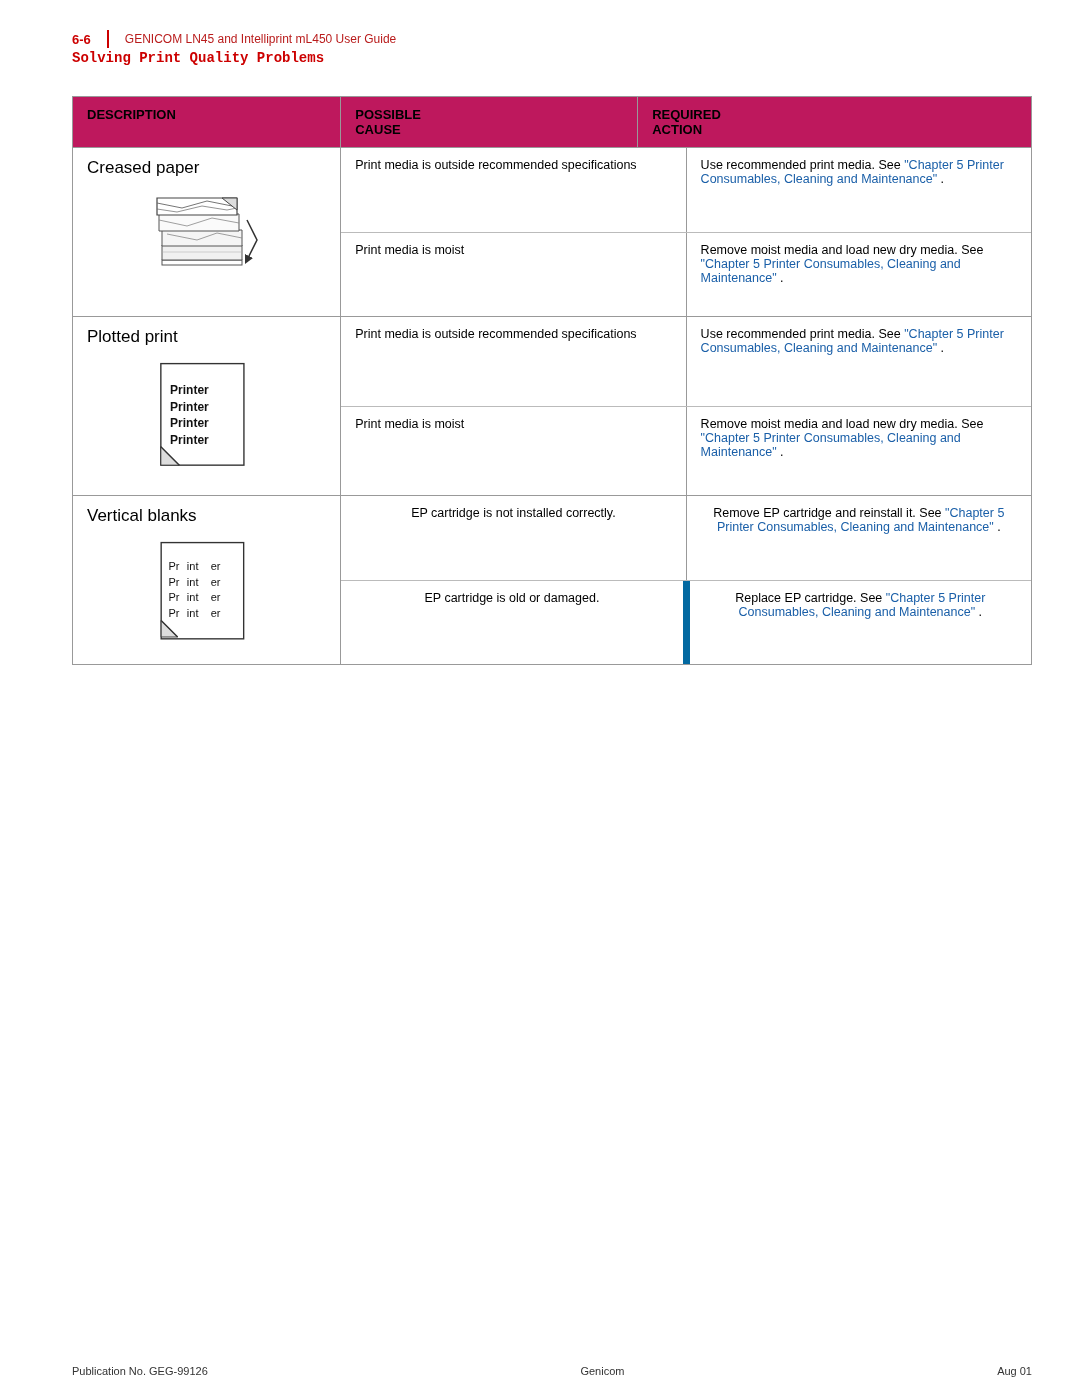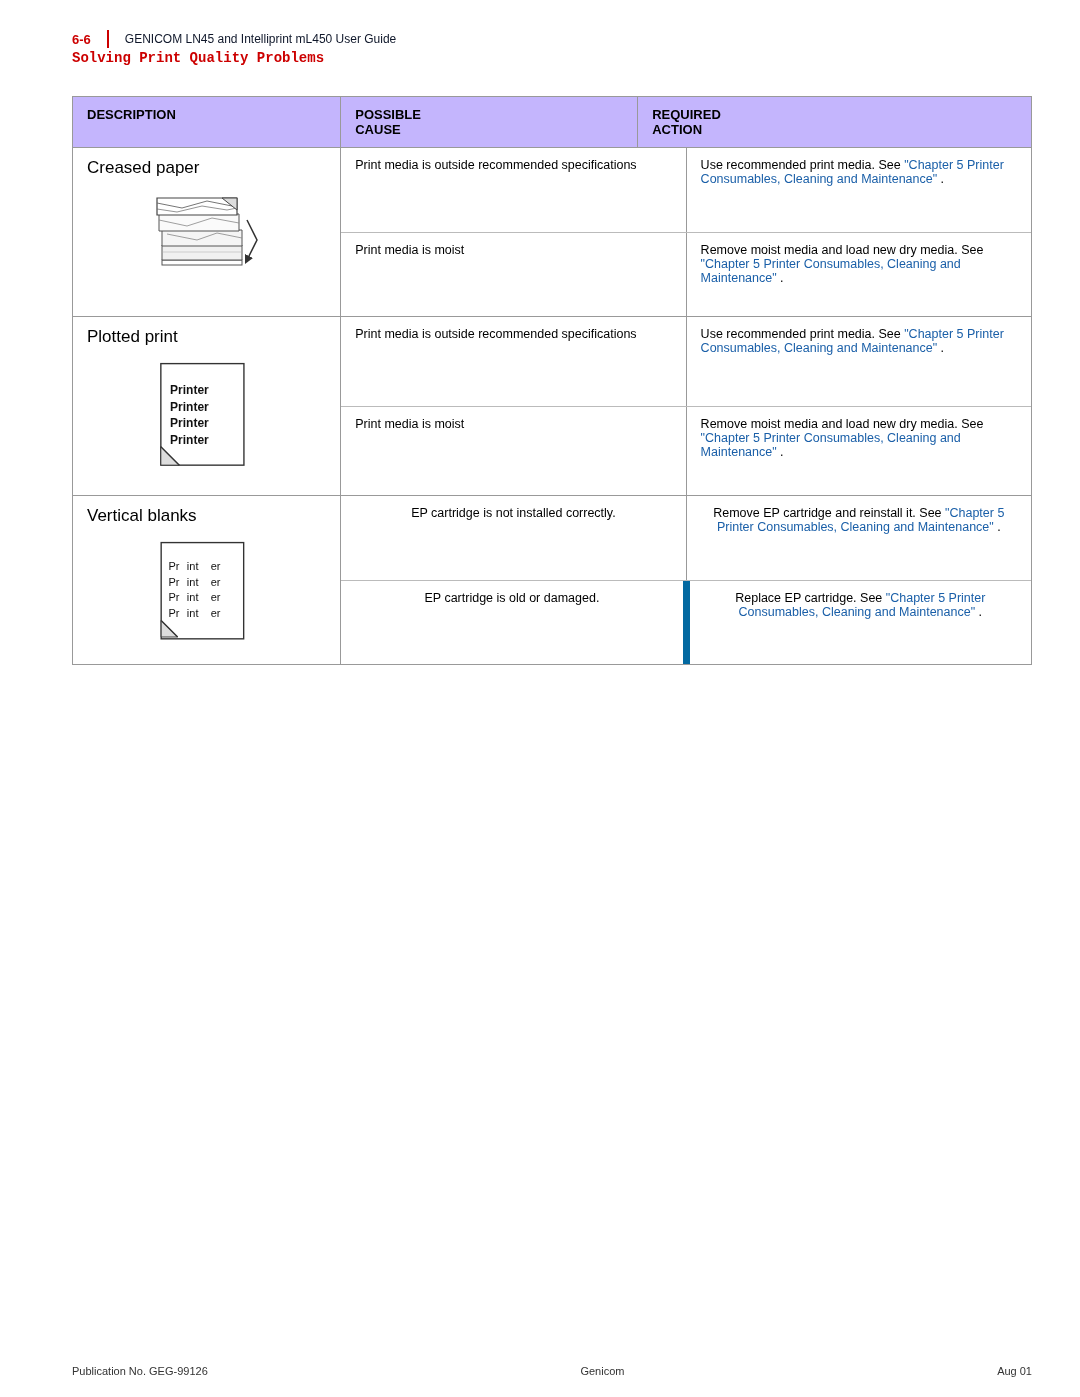--- a/index.html
+++ b/index.html
@@ -42,21 +42,21 @@
     }
 
     .header-divider {
       width: 2px;
       height: 18px;
       background: #cc0000;
       display: inline-block;
     }
 
     .header-title-main {
-      color: #0f172a;
+      color: #b91c1c;
       font-size: 12px;
     }
 
     .header-subtitle {
       color: #cc0000;
       font-weight: bold;
       font-size: 14px;
       padding-left: 0;
       font-family: Liberation Mono, monospace;
     }
@@ -128,21 +128,21 @@
       font-size: 12.5px;
     }
 
     .sub-row:last-child {
       border-bottom: none;
     }
 
     .header-row {
       display: flex;
       border-bottom: 1px solid #999;
-      background: #c4b5fd;
+      background: #be185d;
     }
 
     .header-cell {
       padding: 10px 14px;
       font-weight: bold;
       font-size: 13px;
       text-align: left;
       text-transform: uppercase;
     }
 

